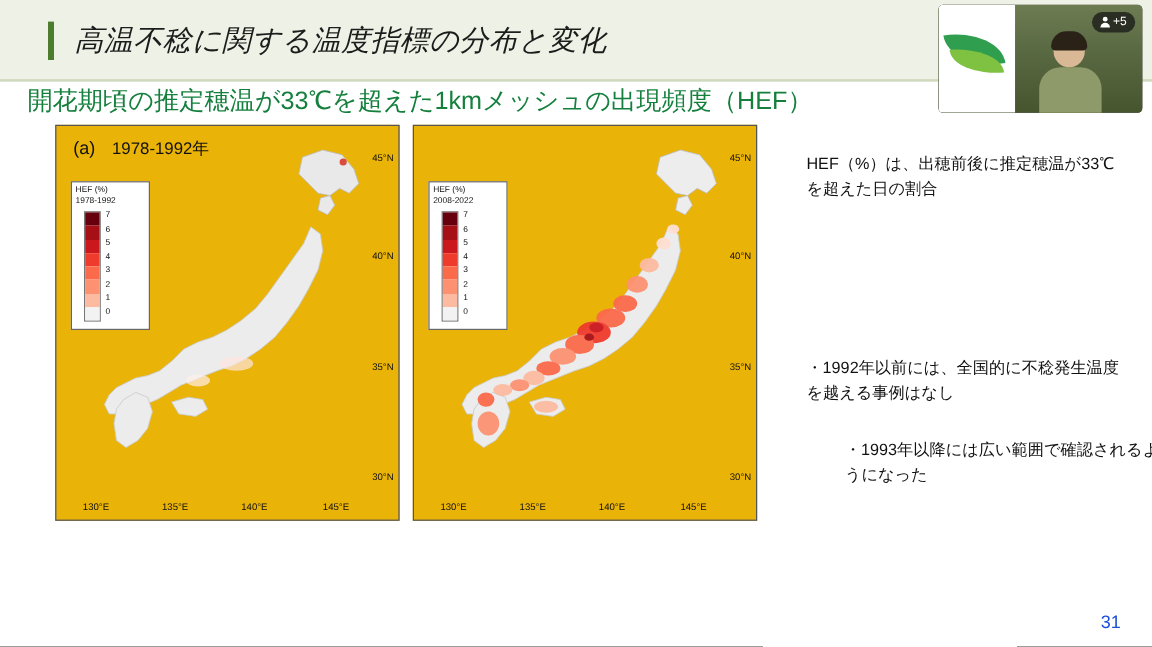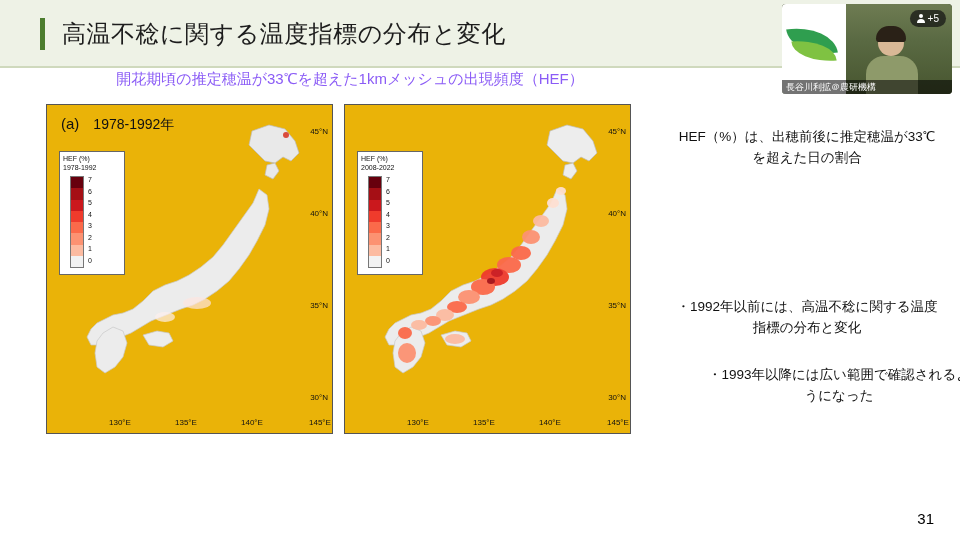--- a/index.html
+++ b/index.html
@@ -18,20 +18,21 @@
     overflow: hidden;
   }
   
   .header {
     position: absolute;
     left: 0; top: 0;
     width: 960px;
     height: 66px;
     background: #eef2e6;
     border-bottom: 2px solid #cfd9bd;
+    font-style: italic;
   }
   .header-bar {
     position: absolute;
     left: 40px; top: 18px;
     width: 5px; height: 32px;
     background: #4c7d2e;
   }
   .header-title {
     position: absolute;
     left: 62px; top: 18px;
@@ -151,22 +152,22 @@
     box-sizing: border-box;
     white-space: nowrap;
     overflow: hidden;
   }
   
   .subtitle {
     position: absolute;
     left: 0; top: 70px;
     width: 700px;
     text-align: center;
-    font-size: 15px;
-    color: #8b5cf6;
+    font-size: 21px;
+    color: #15803d;
   }
   
   .fig {
     position: absolute;
     top: 104px;
     width: 287px;
     height: 330px;
     background: #eab308;
     border: 1px solid #555;
     box-sizing: border-box;
@@ -224,49 +225,48 @@
     color: #111;
   }
   
   .axis-lab {
     position: absolute;
     font-size: 8px;
     color: #111;
     white-space: nowrap;
   }
   .axis-right { right: 4px; text-align: center; }
-  .axis-bottom { bottom: 6px; margin-left: 40px; }
+  .axis-bottom { bottom: 6px; }
   
   .notes {
     position: absolute;
     left: 672px;
     width: 270px;
     font-size: 13.5px;
     color: #111;
     line-height: 21px;
-    text-align: center;
   }
   .note-1 { top: 126px; }
   .note-2 { top: 190px; }
   .note-3 { top: 296px; }
   .note-4 { top: 364px; margin-left: 32px; }
   
   .citation {
     position: absolute;
     left: 38px; top: 468px;
     width: 800px;
     font-size: 13.5px;
     line-height: 22px;
     color: #444;
   }
   .page-number {
     position: absolute;
     right: 26px; bottom: 12px;
     font-size: 15px;
-    color: #000000;
+    color: #1d4ed8;
     text-align: right;
   }
 </style>
 </head>
 <body>
 
 <div class="slide">
 
   <div class="header">
     <div class="header-bar"></div>
@@ -281,21 +281,20 @@
         <div class="l2"></div>
       </div>
     </div>
     <div class="webcam-person-body"></div>
     <div class="webcam-person-head"></div>
     <div class="webcam-person-hair"></div>
     <div class="webcam-badge">
       <span class="person-glyph"></span>
       <span>+5</span>
     </div>
-    <div class="webcam-name">長谷川利拡＠農研機構</div>
   </div>
 
   <div class="subtitle">開花期頃の推定穂温が33℃を超えた1kmメッシュの出現頻度（HEF）</div>
 
   <div class="fig fig-a">
     <div class="map-area">
       <svg class="map-svg" width="285" height="328" viewBox="0 0 285 328">
 
         <path d="M205,26 L222,20 L238,24 L248,36 L252,48 L244,56 L236,52 L228,58 L218,56 L210,48 L202,40 Z" fill="#e9e9e9" stroke="#bdbdbd" stroke-width="0.7"></path>
         <path d="M228,58 L232,66 L226,74 L218,70 L220,60 Z" fill="#e9e9e9" stroke="#bdbdbd" stroke-width="0.7"></path>
@@ -424,19 +423,19 @@
     <div class="axis-lab axis-right" style="top:196px">35°N</div>
     <div class="axis-lab axis-right" style="top:288px">30°N</div>
 
     <div class="axis-lab axis-bottom" style="left:22px">130°E</div>
     <div class="axis-lab axis-bottom" style="left:88px">135°E</div>
     <div class="axis-lab axis-bottom" style="left:154px">140°E</div>
     <div class="axis-lab axis-bottom" style="left:222px">145°E</div>
   </div>
 
   <div class="notes note-1">HEF（%）は、出穂前後に推定穂温が33℃を超えた日の割合</div>
-  <div class="notes note-3">・1992年以前には、高温不稔に関する温度指標の分布と変化</div>
+  <div class="notes note-3">・1992年以前には、全国的に不稔発生温度を越える事例はなし</div>
   <div class="notes note-4">・1993年以降には広い範囲で確認されるようになった</div>
 
 
   <div class="page-number">31</div>
 
 </div>
 
 </body></html>

